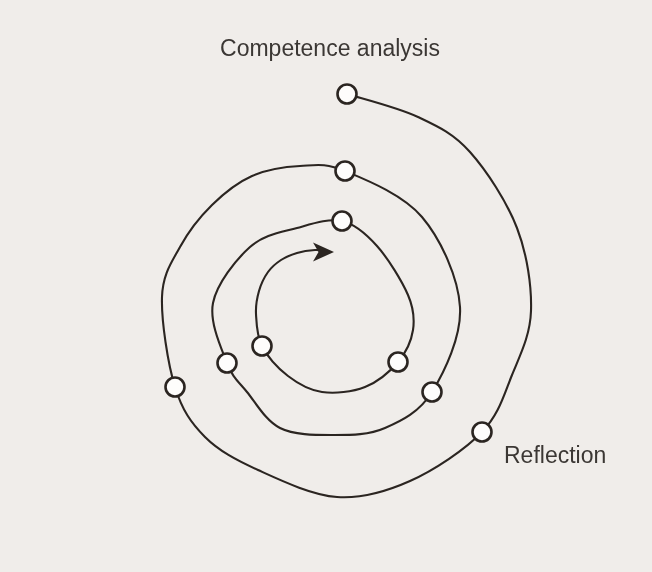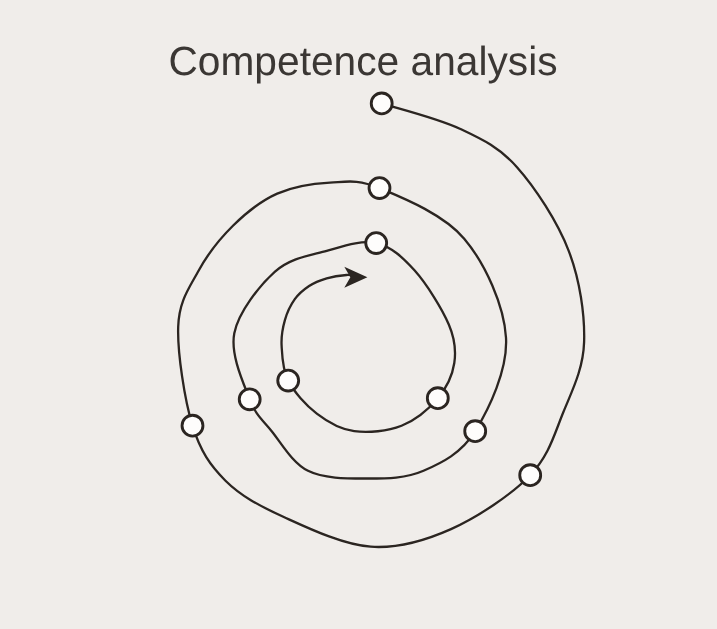--- a/index.html
+++ b/index.html
@@ -8,21 +8,21 @@
     position: relative;
     width: 652px;
     height: 572px;
     background: var(--bg, #f0edea);
     font-family: "Liberation Sans", sans-serif;
   }
   .stage svg { position: absolute; left: 0; top: 0; }
   .label {
     position: absolute;
     color: var(--text, #3b3734);
-    font-size: 37px;
+    font-size: 23px;
     line-height: 1;
     white-space: nowrap;
     user-select: none;
   }
   .label.title { left: 330px; top: 37px; transform: translateX(-50%); }
   .label.support { left: 35px; top: 382px; }
   .label.reflection { left: 504px; top: 444px; }
 </style>
 </head>
 <body>
@@ -38,13 +38,14 @@
         <circle cx="482" cy="432" r="9.5" fill="#fefdfc" stroke="#2b2521" stroke-width="2.6"></circle>
         <circle cx="432" cy="392" r="9.5" fill="#fefdfc" stroke="#2b2521" stroke-width="2.6"></circle>
         <circle cx="398" cy="362" r="9.5" fill="#fefdfc" stroke="#2b2521" stroke-width="2.6"></circle>
         <circle cx="175" cy="387" r="9.5" fill="#fefdfc" stroke="#2b2521" stroke-width="2.6"></circle>
         <circle cx="227" cy="363" r="9.5" fill="#fefdfc" stroke="#2b2521" stroke-width="2.6"></circle>
         <circle cx="262" cy="346" r="9.5" fill="#fefdfc" stroke="#2b2521" stroke-width="2.6"></circle>
       </g>
   </svg>
 
   <div class="label title">Competence analysis</div>
+  <div class="label reflection">Reflection</div>
 </div>
 
 </body></html>

